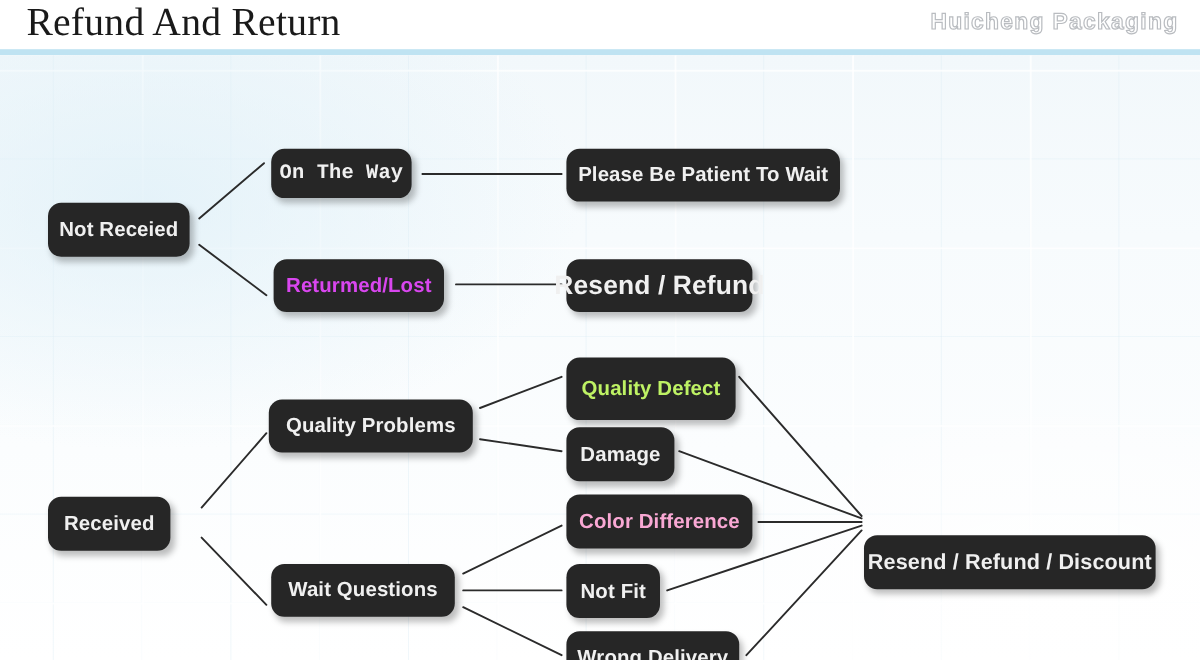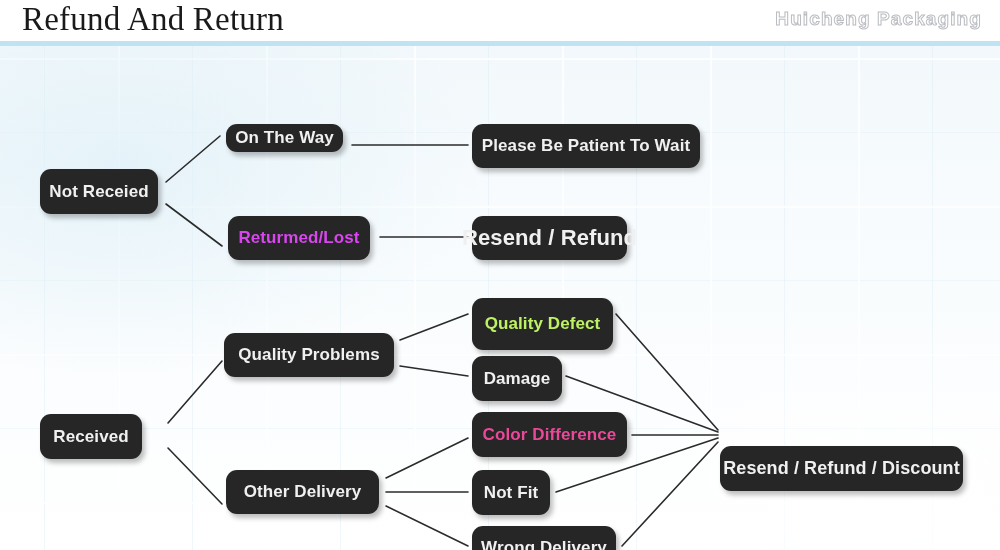--- a/index.html
+++ b/index.html
@@ -104,48 +104,48 @@
       <line x1="616" y1="268" x2="718" y2="384" stroke="#2b2b2b" stroke-width="1.6" stroke-linecap="round"></line>
       <line x1="566" y1="330" x2="718" y2="386" stroke="#2b2b2b" stroke-width="1.6" stroke-linecap="round"></line>
       <line x1="632" y1="389" x2="718" y2="389" stroke="#2b2b2b" stroke-width="1.6" stroke-linecap="round"></line>
       <line x1="556" y1="446" x2="718" y2="392" stroke="#2b2b2b" stroke-width="1.6" stroke-linecap="round"></line>
       <line x1="622" y1="500" x2="718" y2="396" stroke="#2b2b2b" stroke-width="1.6" stroke-linecap="round"></line>
     </svg>
   <div id="nodes">
       <div class="node" style="left: 40px; top: 123px; width: 118px; height: 45px; font-size: 17px; background: rgb(38, 38, 38); color: rgb(240, 240, 240);">
         <span>Not Receied</span>
       </div>
-      <div class="node" style="left: 226px; top: 78px; width: 117px; height: 28px; font-size: 17px; background: rgb(38, 38, 38); color: rgb(240, 240, 240);">
+      <div class="node" style="left: 226px; top: 78px; width: 117px; height: 41px; font-size: 17px; background: rgb(38, 38, 38); color: rgb(240, 240, 240); font-family: Liberation Mono, monospace;">
         <span>On The Way</span>
       </div>
       <div class="node" style="left: 228px; top: 170px; width: 142px; height: 44px; font-size: 17px; background: rgb(38, 38, 38); color: #d946ef;">
         <span>Returmed/Lost</span>
       </div>
       <div class="node" style="left: 472px; top: 78px; width: 228px; height: 44px; font-size: 17px; background: rgb(38, 38, 38); color: rgb(240, 240, 240);">
         <span>Please Be Patient To Wait</span>
       </div>
       <div class="node" style="left: 472px; top: 170px; width: 155px; height: 44px; font-size: 22px; background: rgb(38, 38, 38); color: rgb(240, 240, 240);">
         <span>Resend / Refund</span>
       </div>
       <div class="node" style="left: 40px; top: 368px; width: 102px; height: 45px; font-size: 17px; background: rgb(38, 38, 38); color: rgb(240, 240, 240);">
         <span>Received</span>
       </div>
       <div class="node" style="left: 224px; top: 287px; width: 170px; height: 44px; font-size: 17px; background: rgb(38, 38, 38); color: rgb(240, 240, 240);">
         <span>Quality Problems</span>
       </div>
       <div class="node" style="left: 226px; top: 424px; width: 153px; height: 44px; font-size: 17px; background: rgb(38, 38, 38); color: rgb(240, 240, 240);">
-        <span>Other Delivery</span>
+        <span>Wait Questions</span>
       </div>
       <div class="node" style="left: 472px; top: 252px; width: 141px; height: 52px; font-size: 17px; background: rgb(38, 38, 38); color: #bef264;">
         <span>Quality Defect</span>
       </div>
       <div class="node" style="left: 472px; top: 310px; width: 90px; height: 45px; font-size: 17px; background: rgb(38, 38, 38); color: rgb(240, 240, 240);">
         <span>Damage</span>
       </div>
-      <div class="node" style="left: 472px; top: 366px; width: 155px; height: 45px; font-size: 17px; background: rgb(38, 38, 38); color: #ec4899;">
+      <div class="node" style="left: 472px; top: 366px; width: 155px; height: 45px; font-size: 17px; background: rgb(38, 38, 38); color: #f9a8d4;">
         <span>Color Difference</span>
       </div>
       <div class="node" style="left: 472px; top: 424px; width: 78px; height: 45px; font-size: 17px; background: rgb(38, 38, 38); color: rgb(240, 240, 240);">
         <span>Not Fit</span>
       </div>
       <div class="node" style="left: 472px; top: 480px; width: 144px; height: 44px; font-size: 17px; background: rgb(38, 38, 38); color: rgb(240, 240, 240);">
         <span>Wrong Delivery</span>
       </div>
       <div class="node" style="left: 720px; top: 366px; width: 243px; height: 45px; font-size: 18px; background: rgb(38, 38, 38); color: rgb(240, 240, 240); margin-top: 34px;">
         <span>Resend / Refund / Discount</span>

